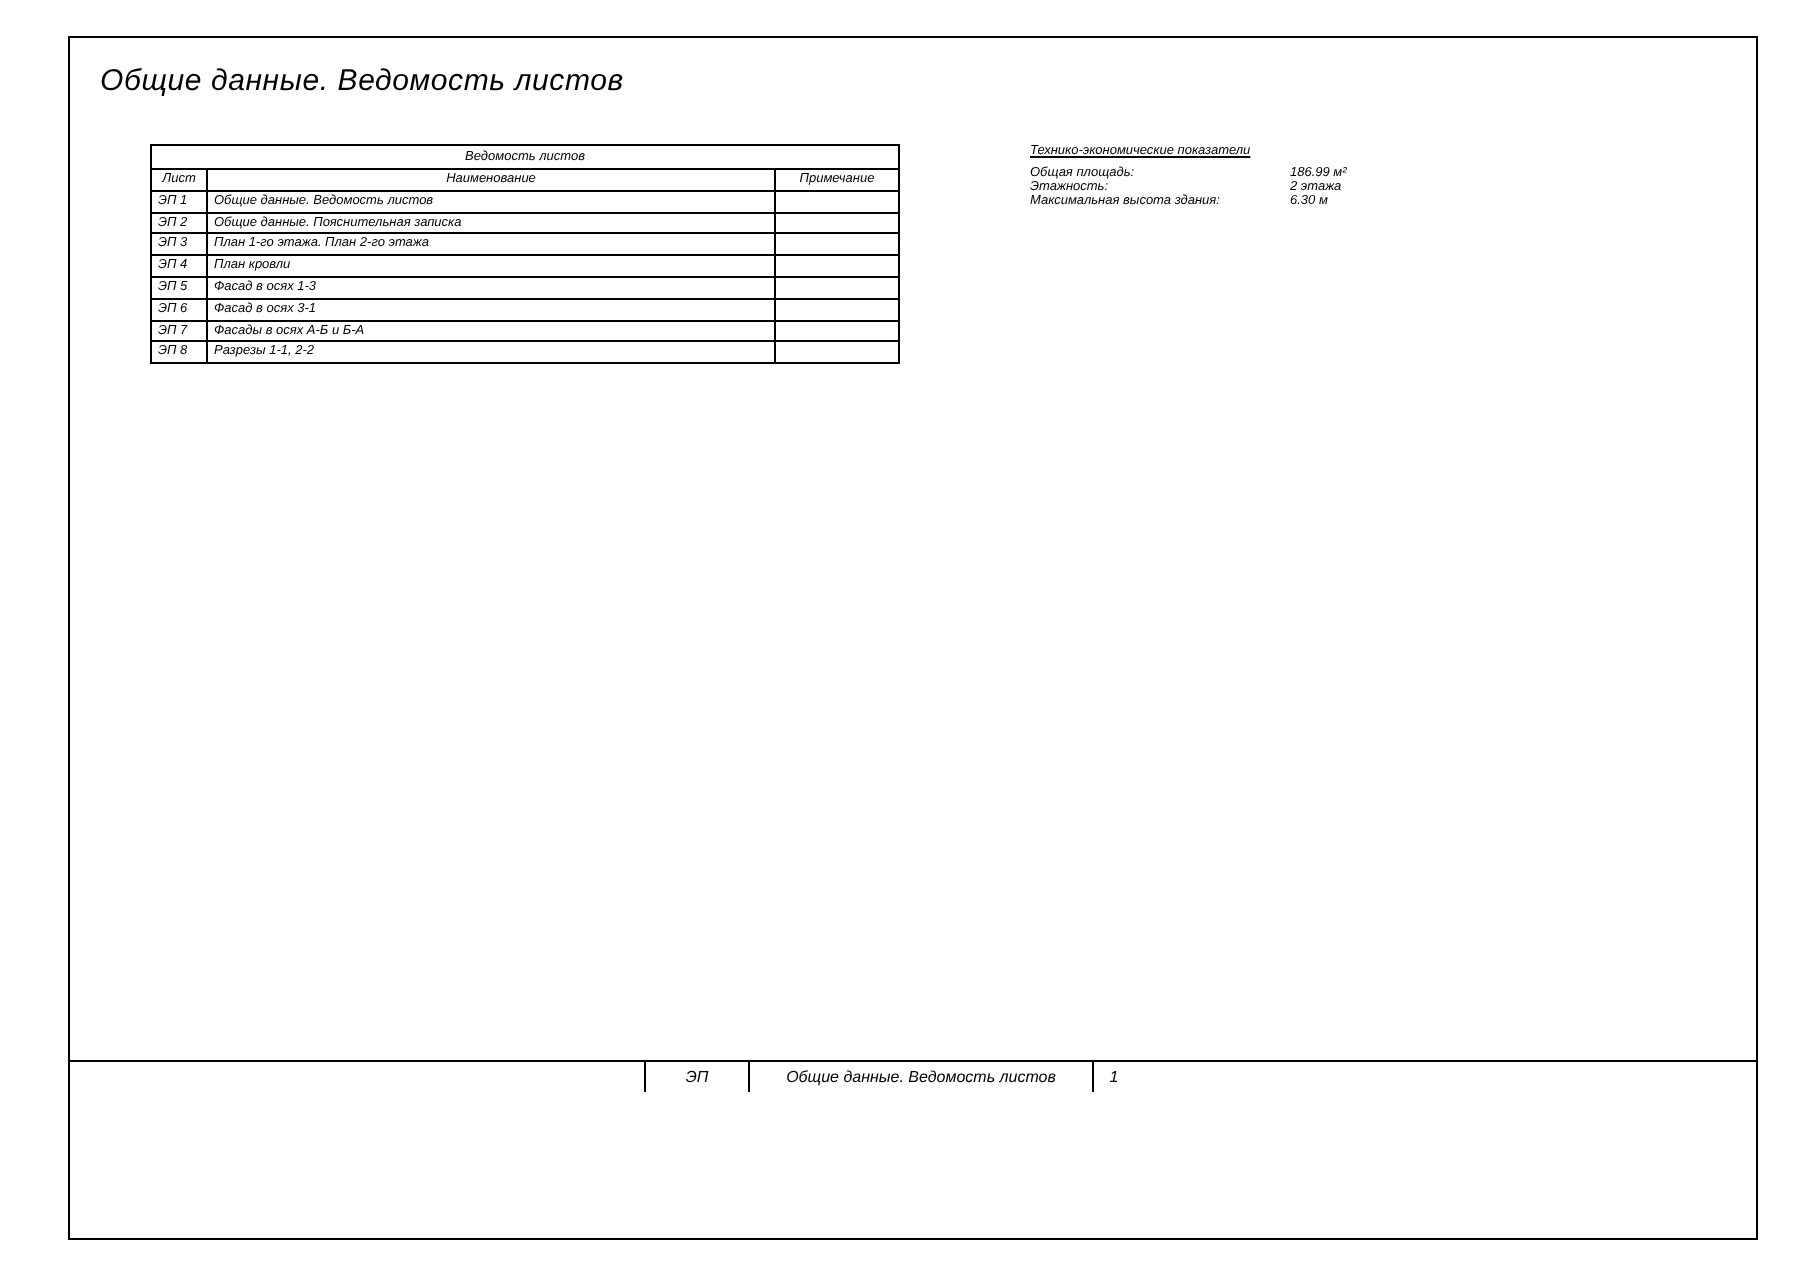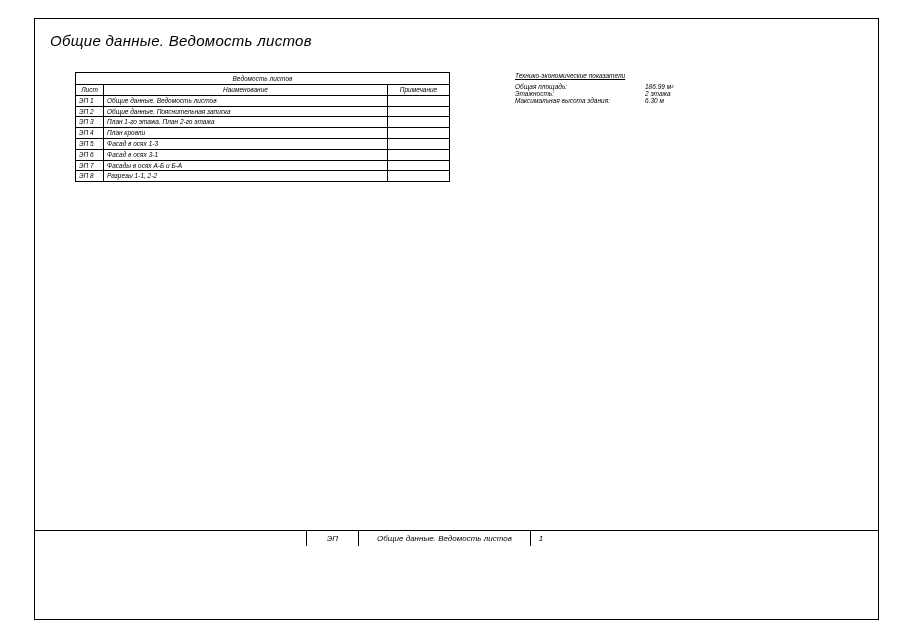--- a/index.html
+++ b/index.html
@@ -77,20 +77,21 @@
   .tep-row .k { width: 130px; }
   .tep-row .v { }
 
   .stamp {
     position: absolute;
     left: 34px; bottom: 18px;
     width: 845px;
     display: flex;
     border-top: 1px solid #000;
     height: 16px;
+    padding-left: 16px;
   }
   .stamp > div {
     border-right: 1px solid #000;
     font-size: 8px;
     font-style: italic;
     display: flex;
     align-items: center;
     justify-content: center;
     padding: 0 4px;
     white-space: nowrap;

